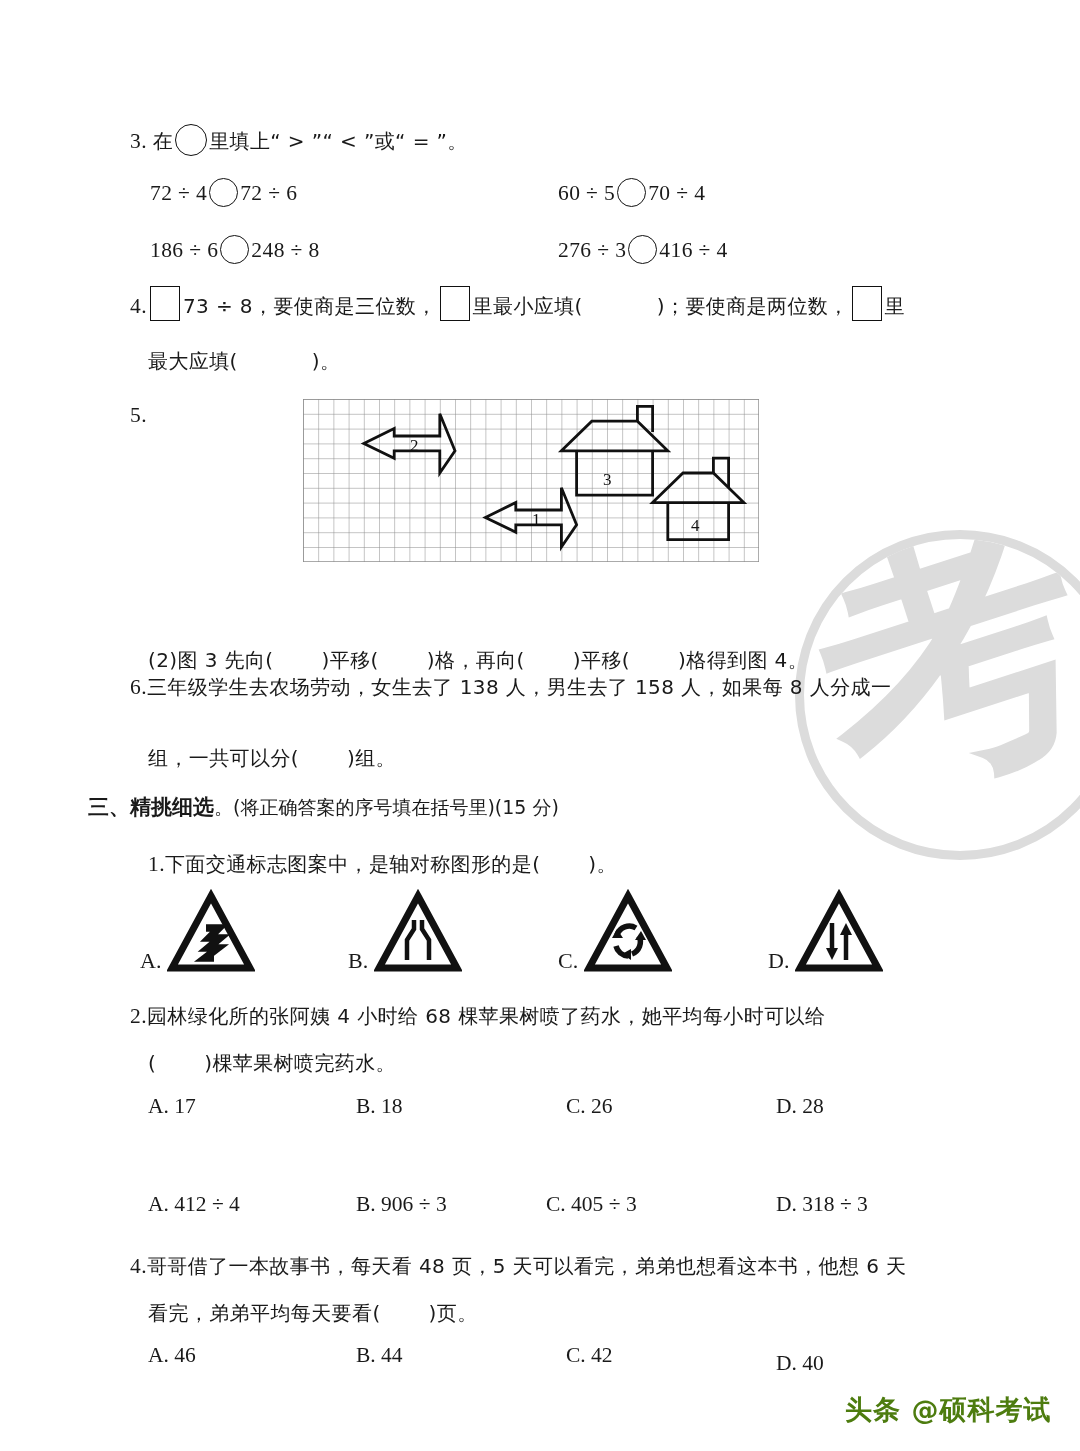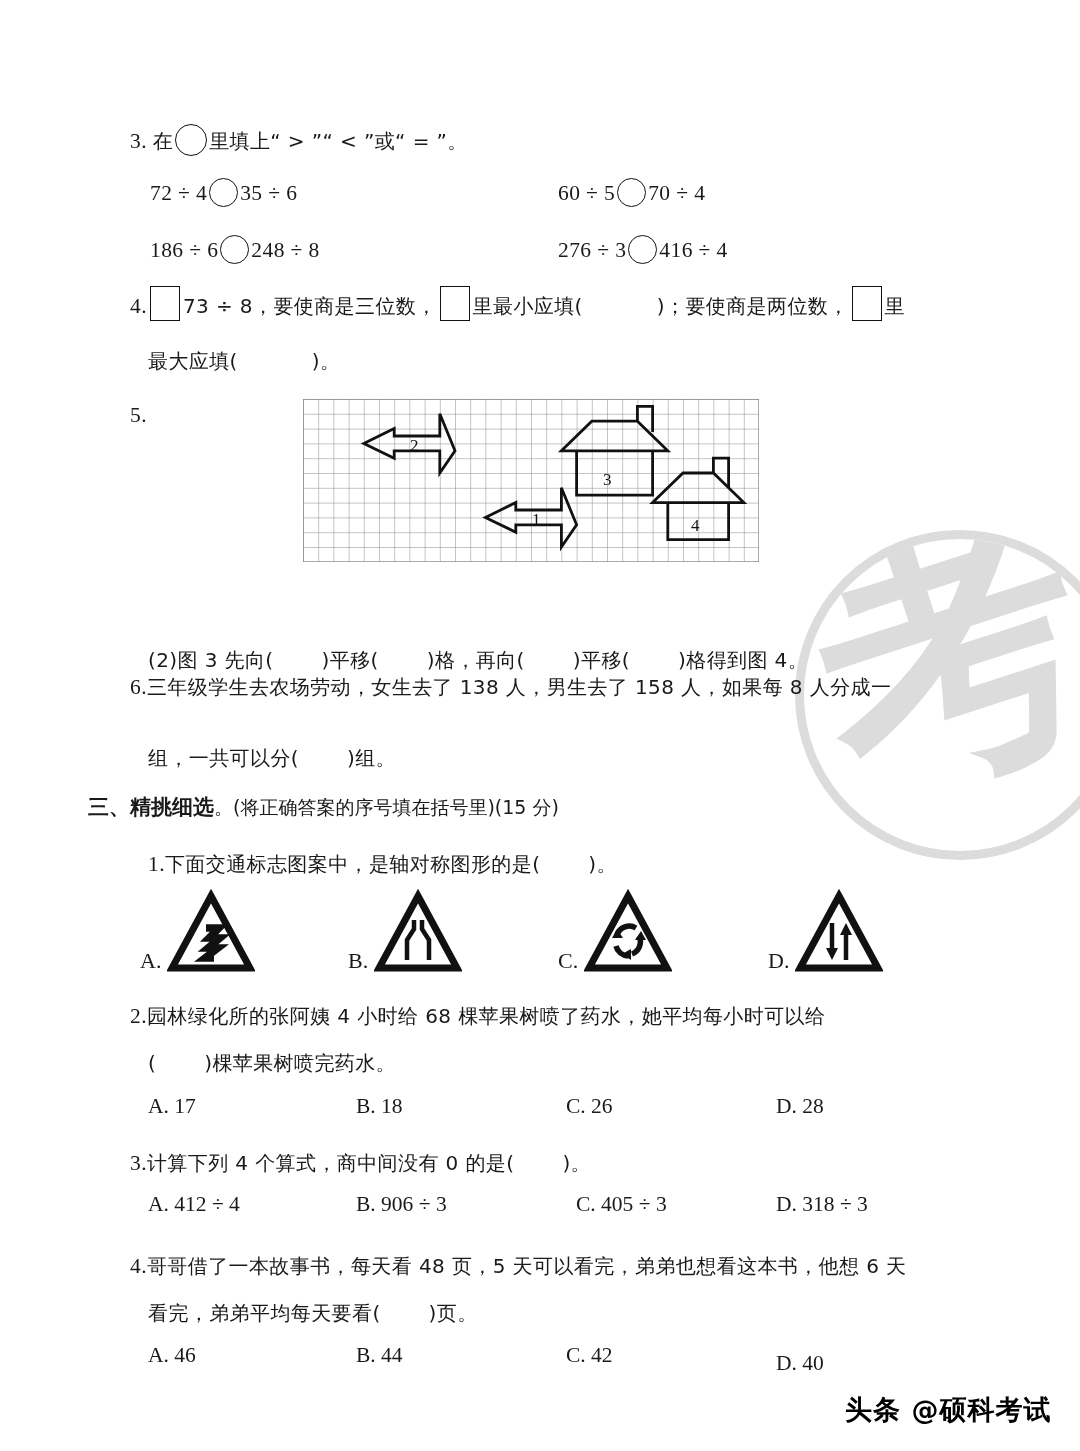--- a/index.html
+++ b/index.html
@@ -147,42 +147,42 @@
   }
 
   
   #footer-wm {
     position: absolute;
     left: 845px;
     top: 1392px;
     font-family: "DejaVu Sans", sans-serif;
     font-size: 27px;
     font-weight: bold;
-    color: #000000;
+    color: #4d7c0f;
     white-space: nowrap;
     letter-spacing: 1px;
     text-align: right;
   }
 </style>
 </head>
 <body>
 
 <div id="big-watermark">
   <span class="wm-glyph">考</span>
 </div>
 
 <div id="page">
 
   <div class="q" style="left:130px; top:118px;">
     <span class="num">3.</span>
     <span class="cn">在</span><span class="circ"></span><span class="cn">里填上“ &gt; ”“ &lt; ”或“ = ”。</span>
   </div>
 
   <div class="q" style="left:150px; top:170px;">
-    <span class="num">72 ÷ 4</span><span class="circ circ-sm"></span><span class="num">35 ÷ 6</span>
+    <span class="num">72 ÷ 4</span><span class="circ circ-sm"></span><span class="num">72 ÷ 6</span>
   </div>
   <div class="q" style="left:558px; top:170px;">
     <span class="num">60 ÷ 5</span><span class="circ circ-sm"></span><span class="num">70 ÷ 4</span>
   </div>
 
   <div class="q" style="left:150px; top:227px;">
     <span class="num">186 ÷ 6</span><span class="circ circ-sm"></span><span class="num">248 ÷ 8</span>
   </div>
   <div class="q" style="left:558px; top:227px;">
     <span class="num">276 ÷ 3</span><span class="circ circ-sm"></span><span class="num">416 ÷ 4</span>
@@ -305,27 +305,24 @@
   <div class="q" style="left:148px; top:1040px;">
     <span class="cn">(</span><span class="blank-sm"></span><span class="cn">)棵苹果树喷完药水。</span>
   </div>
   <div class="opts" style="left:148px; top:1094px; width:820px;">
     <span class="opt num" style="left:0px;">A. 17</span>
     <span class="opt num" style="left:208px;">B. 18</span>
     <span class="opt num" style="left:418px;">C. 26</span>
     <span class="opt num" style="left:628px;">D. 28</span>
   </div>
 
-  <div class="q" style="left:130px; top:1140px;">
-    <span class="num">3.</span><span class="cn">计算下列 4 个算式，商中间没有 0 的是(</span><span class="blank-sm"></span><span class="cn">)。</span>
-  </div>
   <div class="opts" style="left:148px; top:1192px; width:820px;">
     <span class="opt num" style="left:0px;">A. 412 ÷ 4</span>
     <span class="opt num" style="left:208px;">B. 906 ÷ 3</span>
-    <span class="opt num" style="left:428px;font-family:Liberation Serif, serif;">C. 405 ÷ 3</span>
+    <span class="opt num" style="left:398px;font-family:Liberation Serif, serif;">C. 405 ÷ 3</span>
     <span class="opt num" style="left:628px;">D. 318 ÷ 3</span>
   </div>
 
   <div class="q" style="left:130px; top:1243px;">
     <span class="num">4.</span><span class="cn">哥哥借了一本故事书，每天看 48 页，5 天可以看完，弟弟也想看这本书，他想 6 天</span>
   </div>
   <div class="q" style="left:148px; top:1290px;">
     <span class="cn">看完，弟弟平均每天要看(</span><span class="blank-sm"></span><span class="cn">)页。</span>
   </div>
   <div class="opts" style="left:148px; top:1343px; width:820px;">

